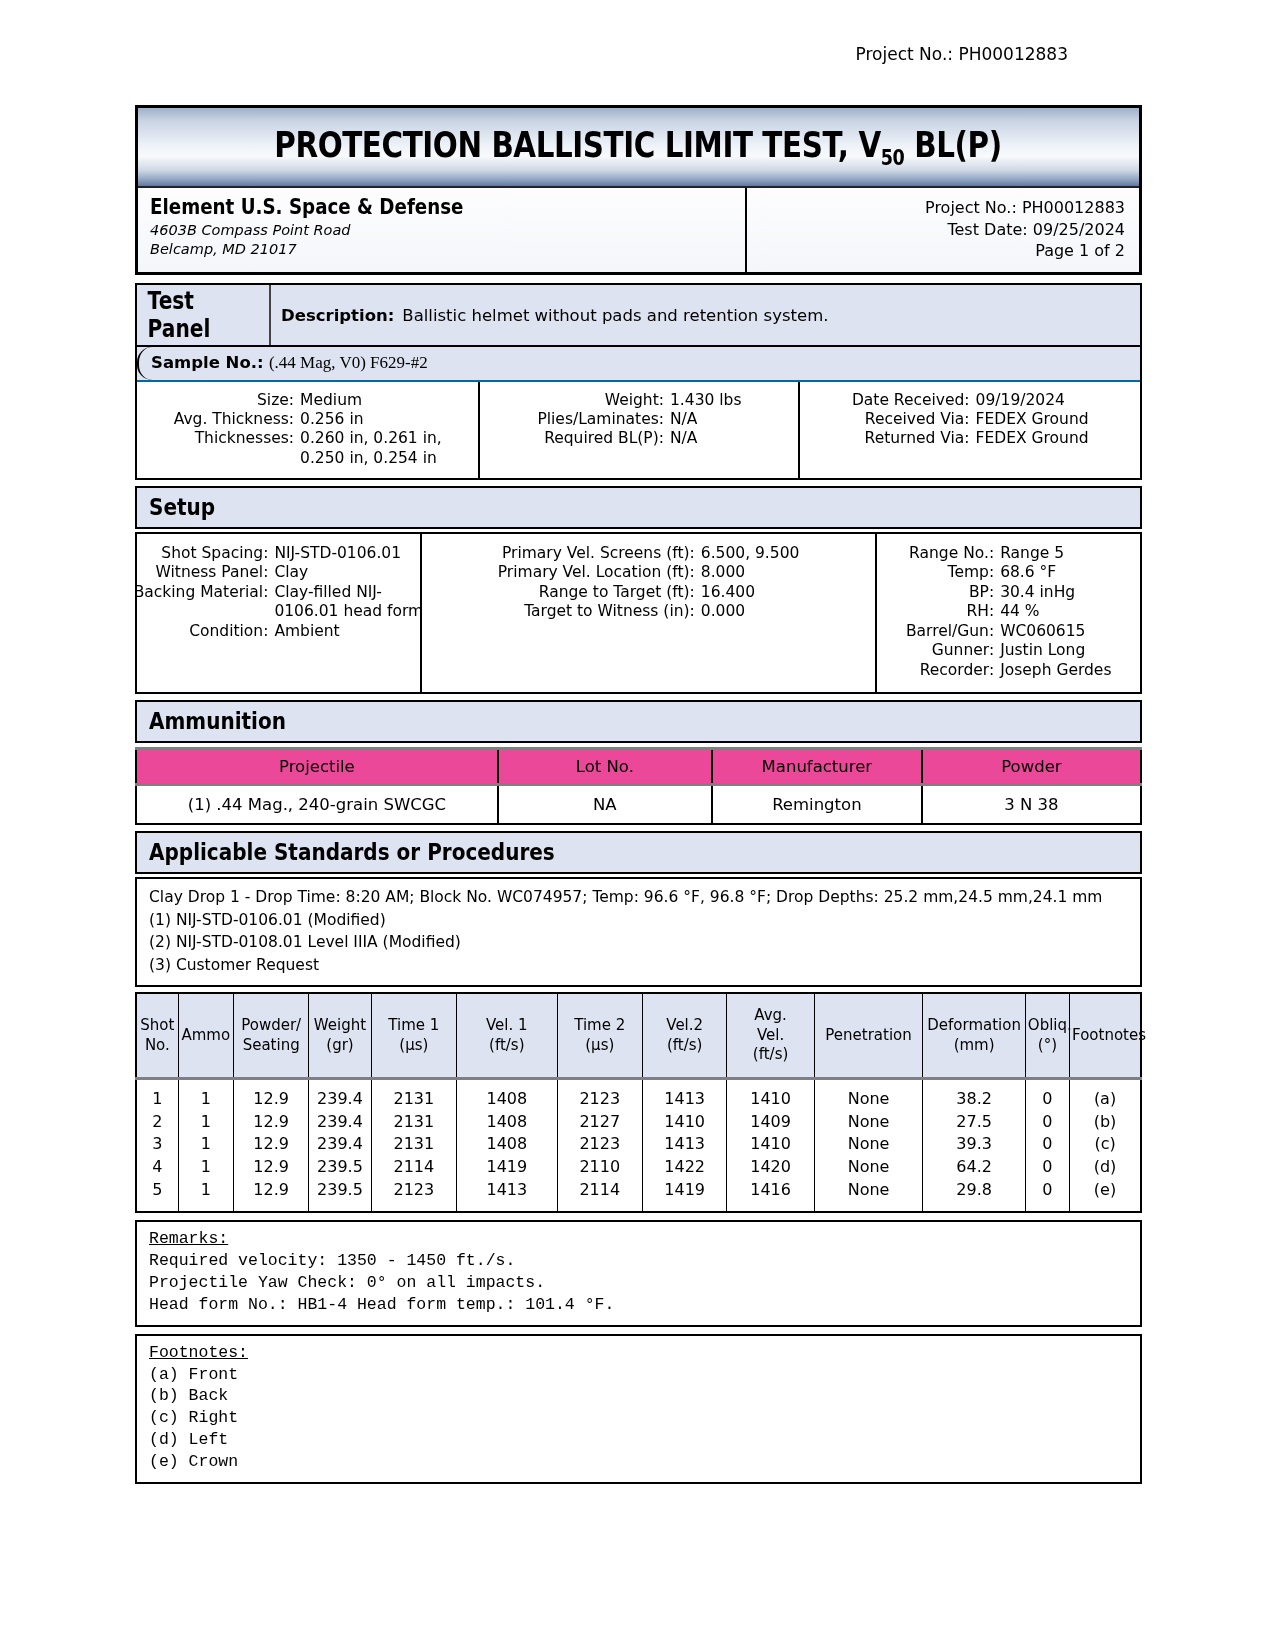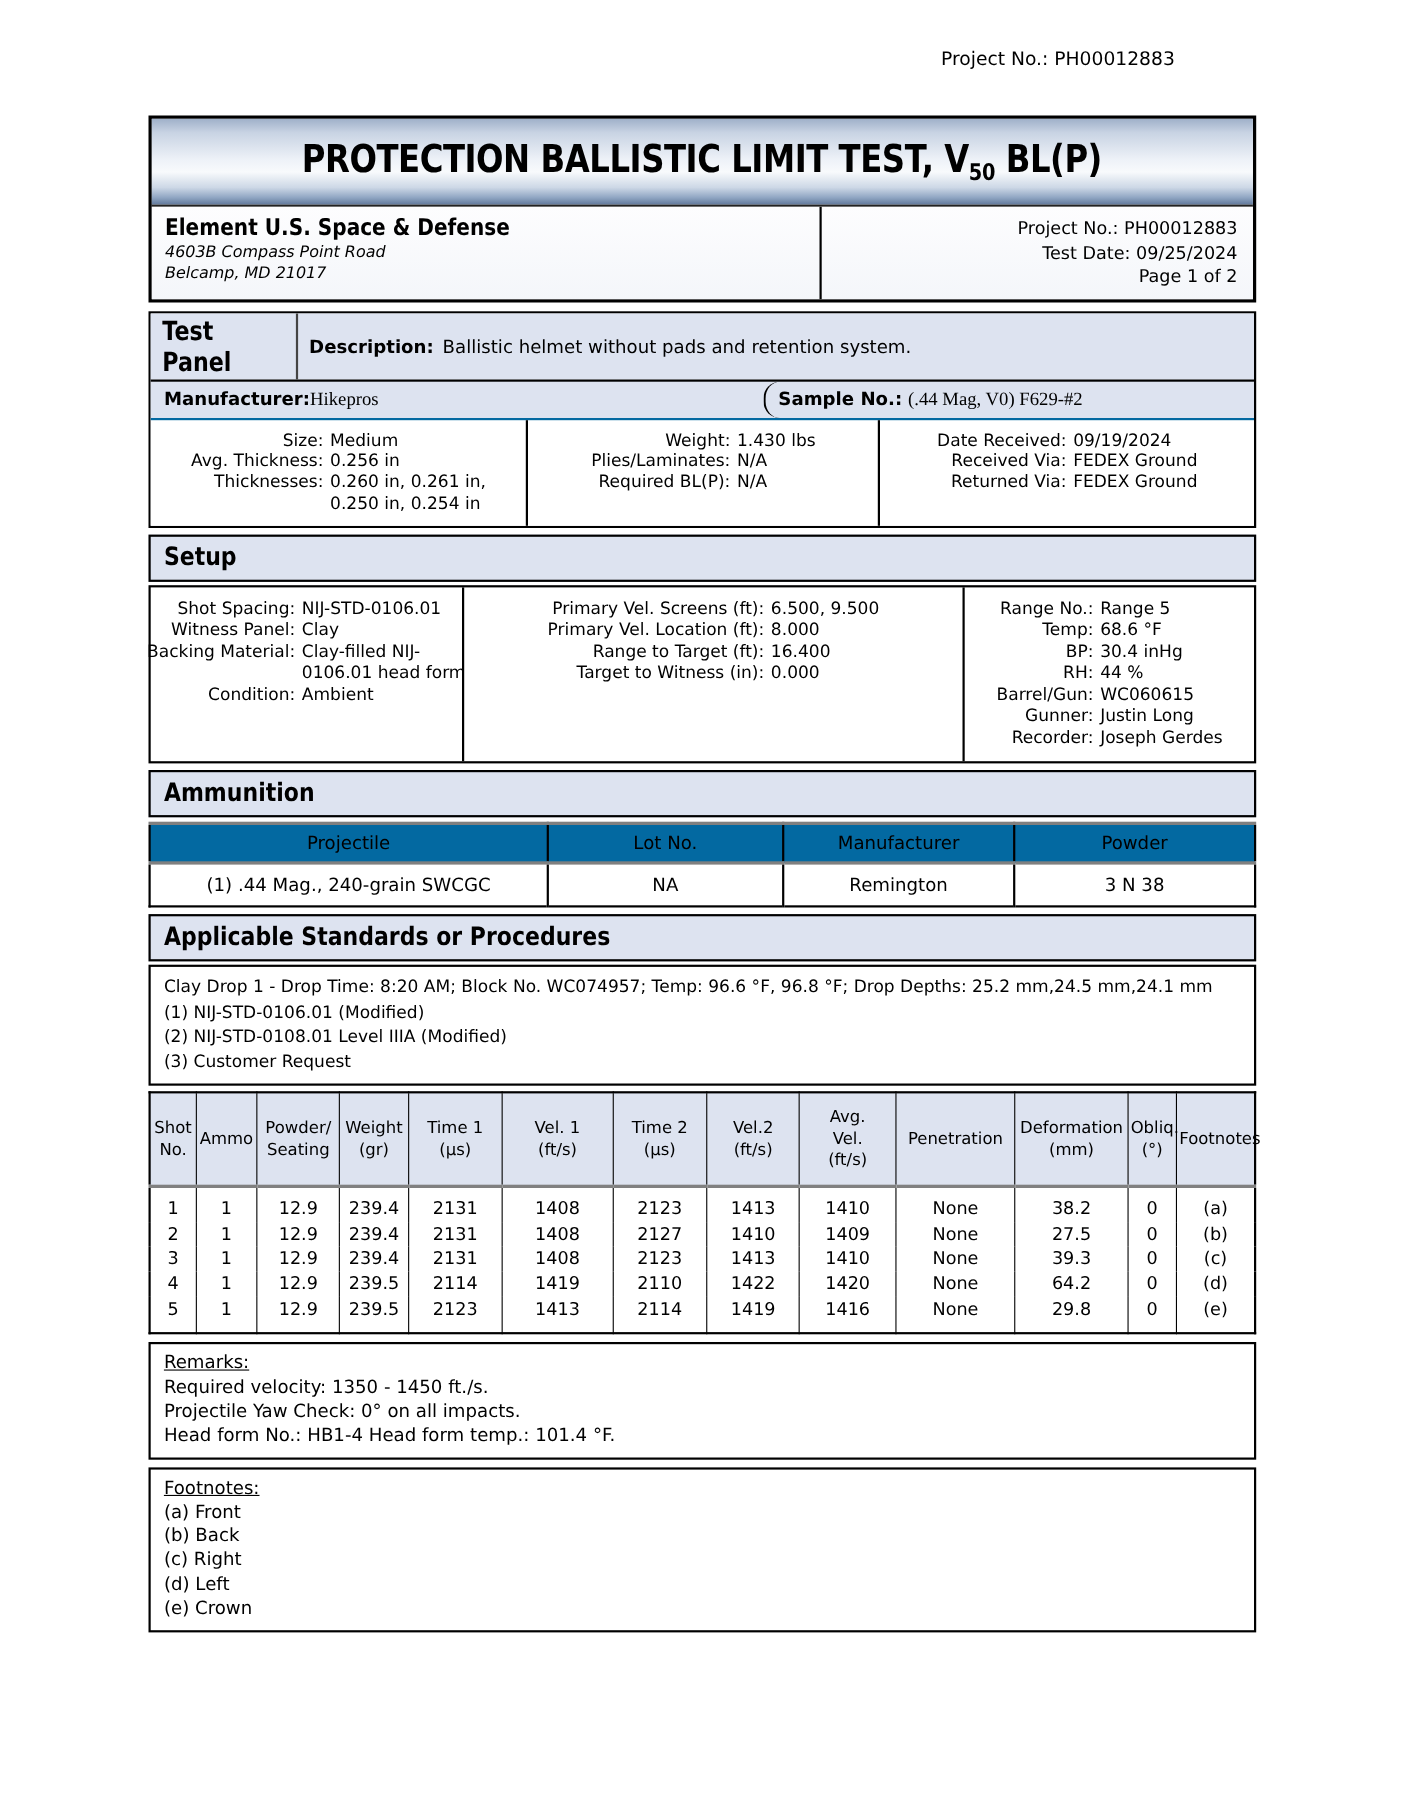--- a/index.html
+++ b/index.html
@@ -57,38 +57,38 @@
   
   .setup-body{border:2px solid #000;margin-top:3px;display:flex;background:#fff;}
   .setup-col{padding:10px 4px 12px 4px;font-size:15.5px;line-height:1.26;}
   .setup-c1{width:27.4%;}
   .setup-c2{width:46.2%;border-left:2px solid #000;}
   .setup-c3{width:26.4%;border-left:2px solid #000;}
 
   
   table{border-collapse:collapse;width:100%;table-layout:fixed;}
   .ammo-table{margin-top:4px;border:2.5px solid #000;border-top:3px solid #808080;}
-  .ammo-table th{background:#0369a1;font-weight:normal;font-size:16.5px;padding:7px 4px;border-left:2px solid #000;border-bottom:3px solid #808080;text-align:center;}
+  .ammo-table th{background:#ec4899;font-weight:normal;font-size:16.5px;padding:7px 4px;border-left:2px solid #000;border-bottom:3px solid #808080;text-align:center;}
   .ammo-table td{font-size:16.5px;padding:9px 4px;border-left:2px solid #000;text-align:center;background:#fff;}
   .ammo-table th:first-child,.ammo-table td:first-child{border-left:none;}
 
   
   .std-body{border:2px solid #000;margin-top:3px;padding:7px 12px 9px 12px;font-size:15.5px;line-height:1.45;background:#fff;}
   .std-line{white-space:nowrap;}
 
   
   .shot-table{margin-top:5px;border:2.5px solid #000;}
   .shot-table th{background:#dde3f0;font-weight:normal;font-size:15px;line-height:1.3;padding:12px 2px;border-left:1.5px solid #000;border-bottom:3px solid #808080;text-align:center;vertical-align:middle;white-space:pre-line;}
   .shot-table td{font-size:16px;line-height:1.3;padding:1px 2px;border-left:1.5px solid #000;text-align:center;background:#fff;}
   .shot-table th:first-child,.shot-table td:first-child{border-left:none;}
   .shot-table tbody tr:first-child td{padding-top:9px;}
   .shot-table tbody tr:last-child td{padding-bottom:10px;}
 
   
-  .note-box{border:2px solid #000;margin-top:7px;padding:6px 12px 9px 12px;font-size:16.5px;line-height:1.33;background:#fff;}
+  .note-box{border:2px solid #000;margin-top:7px;padding:6px 12px 9px 12px;font-size:16.5px;line-height:1.33;background:#fff;font-family:Liberation Mono, monospace;}
   .note-head{text-decoration:underline;}
 </style>
 </head>
 <body>
 
 <div class="page">
 
   <div class="top-project">Project No.: PH00012883</div>
 
   <div class="doc">
@@ -115,23 +115,20 @@
       <div class="tp-row">
         <div class="tp-head">
             <span class="cond">Test Panel</span>
           </div>
         <div class="tp-desc">
           <span class="lbl">Description:</span>
           <span>Ballistic helmet without pads and retention system.</span>
         </div>
       </div>
       <div class="mfr-row">
-        <div class="mfr-cell mfr-left">
-          <span class="lbl">Manufacturer:</span><span class="serifval">Hikepros</span>
-        </div>
         <div class="mfr-cell mfr-right">
           <span class="lbl">Sample No.:</span> <span class="serifval">(.44 Mag, V0) F629-#2</span>
         </div>
       </div>
       <div class="details">
         <div class="det-col det-c1">
           <div class="kv">
             <div class="k">Size:</div>
               <div class="v">Medium</div>
             <div class="k">Avg. Thickness:</div>

